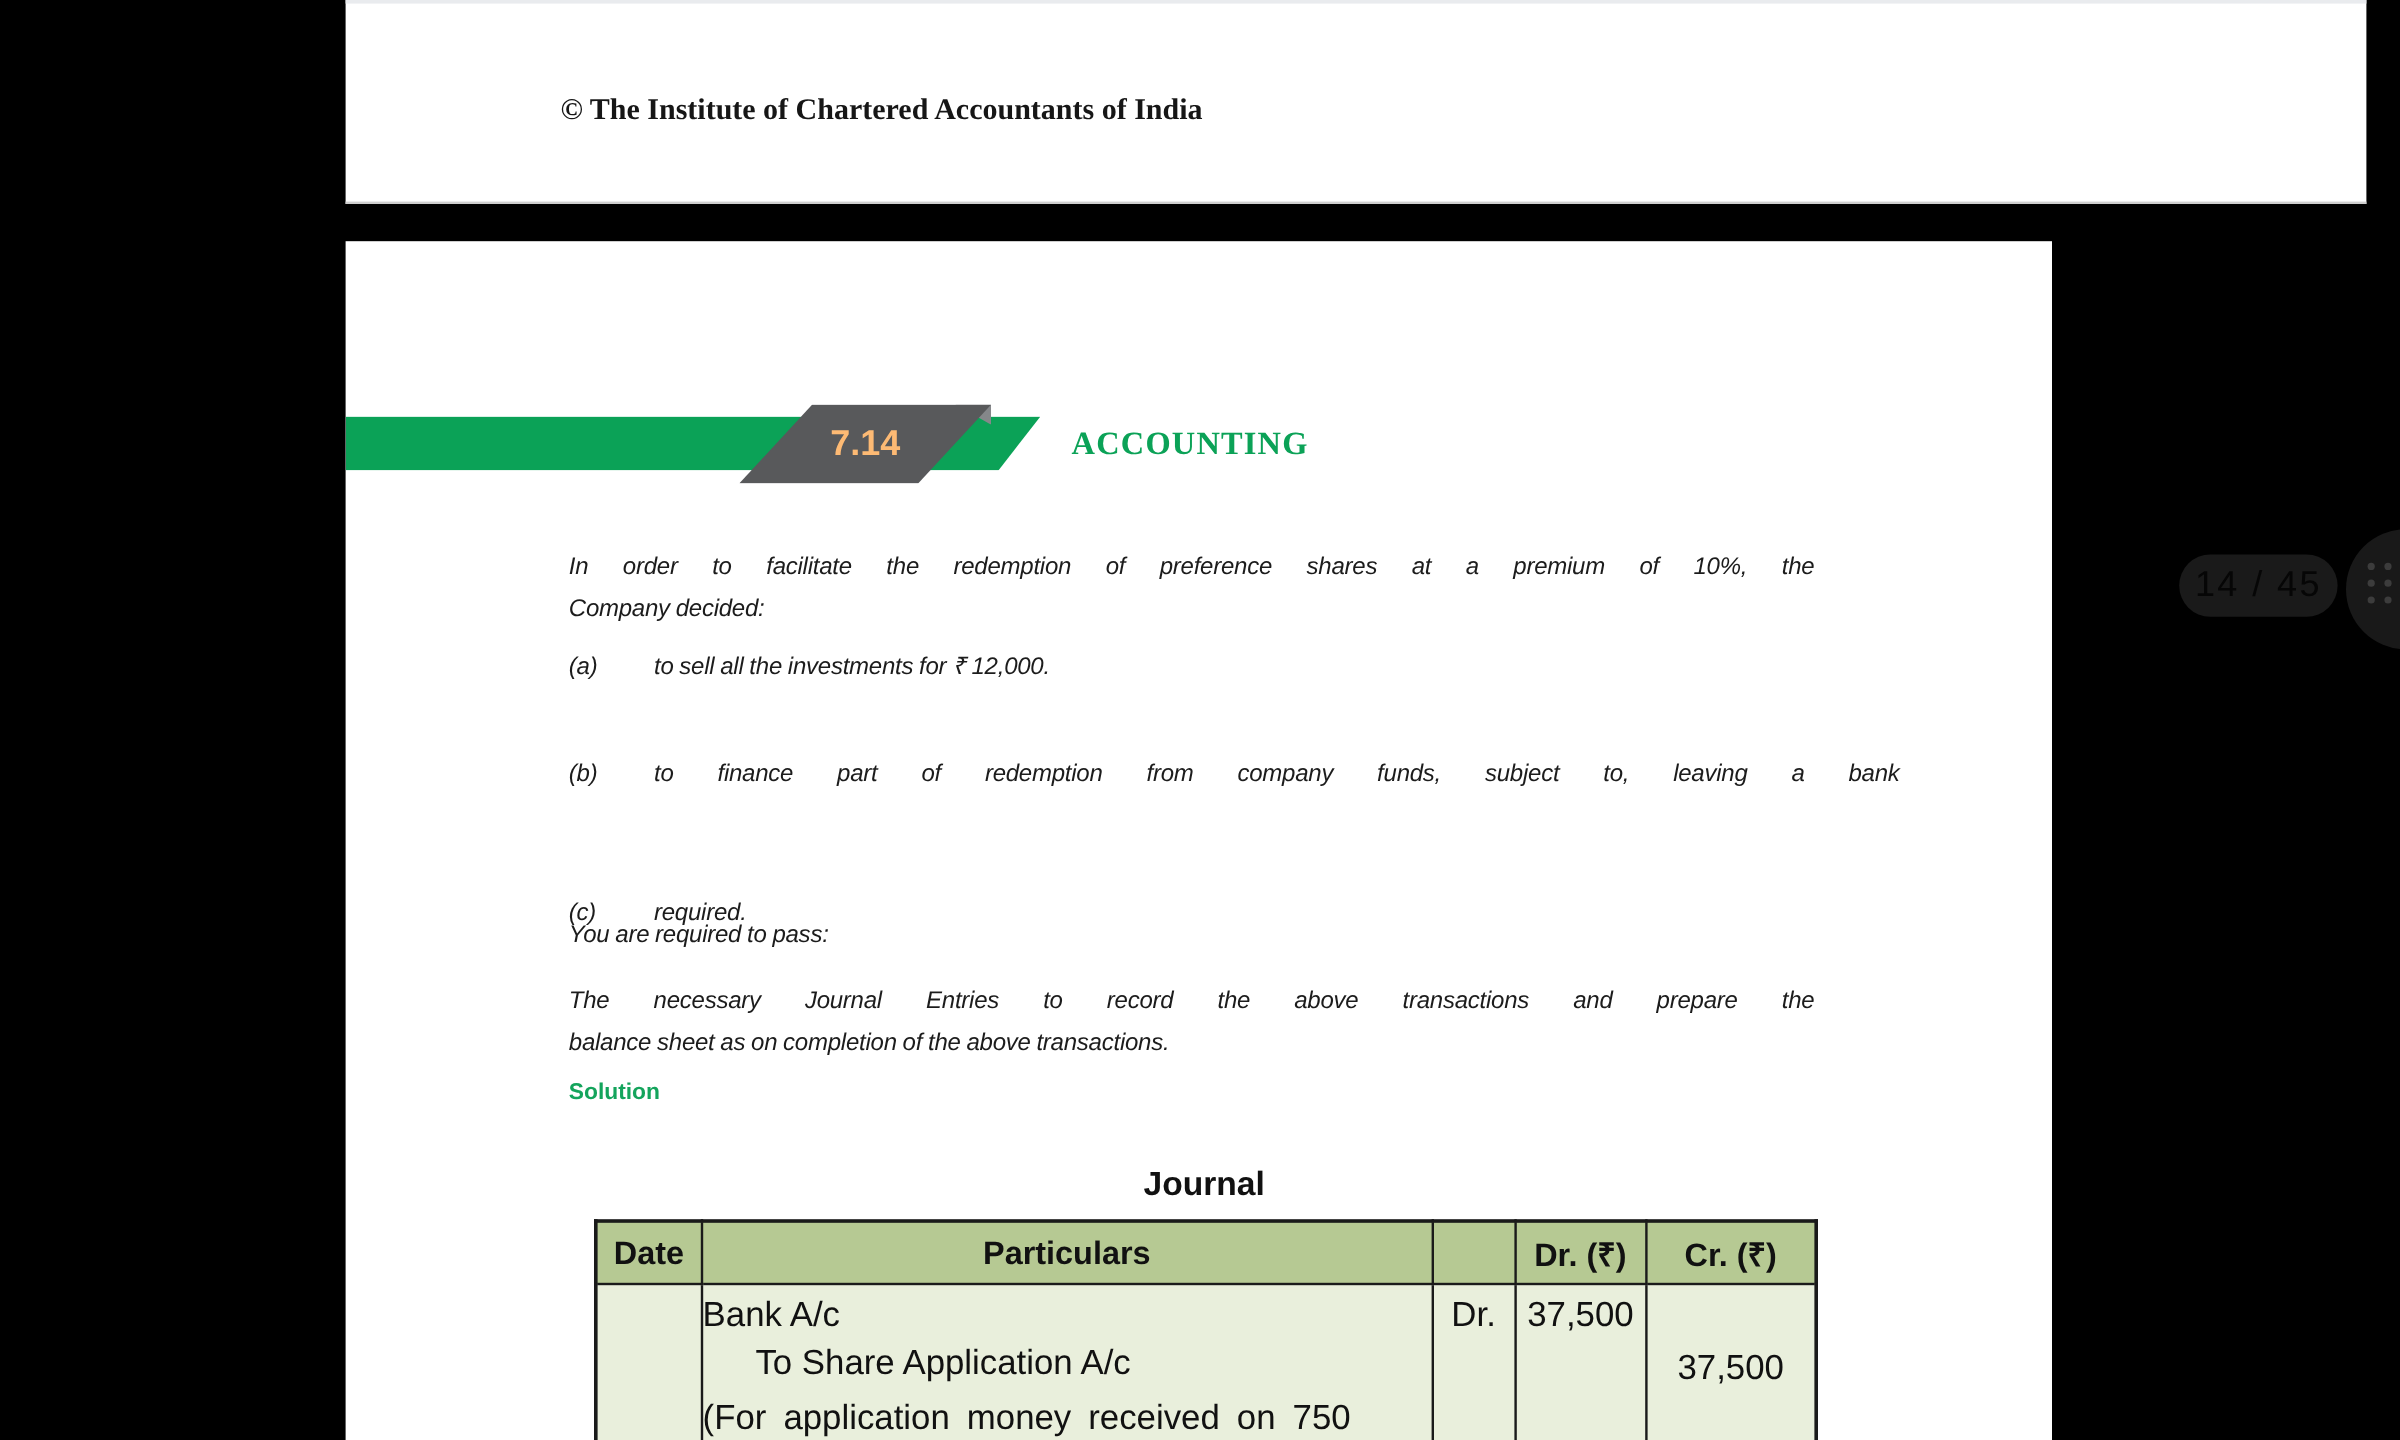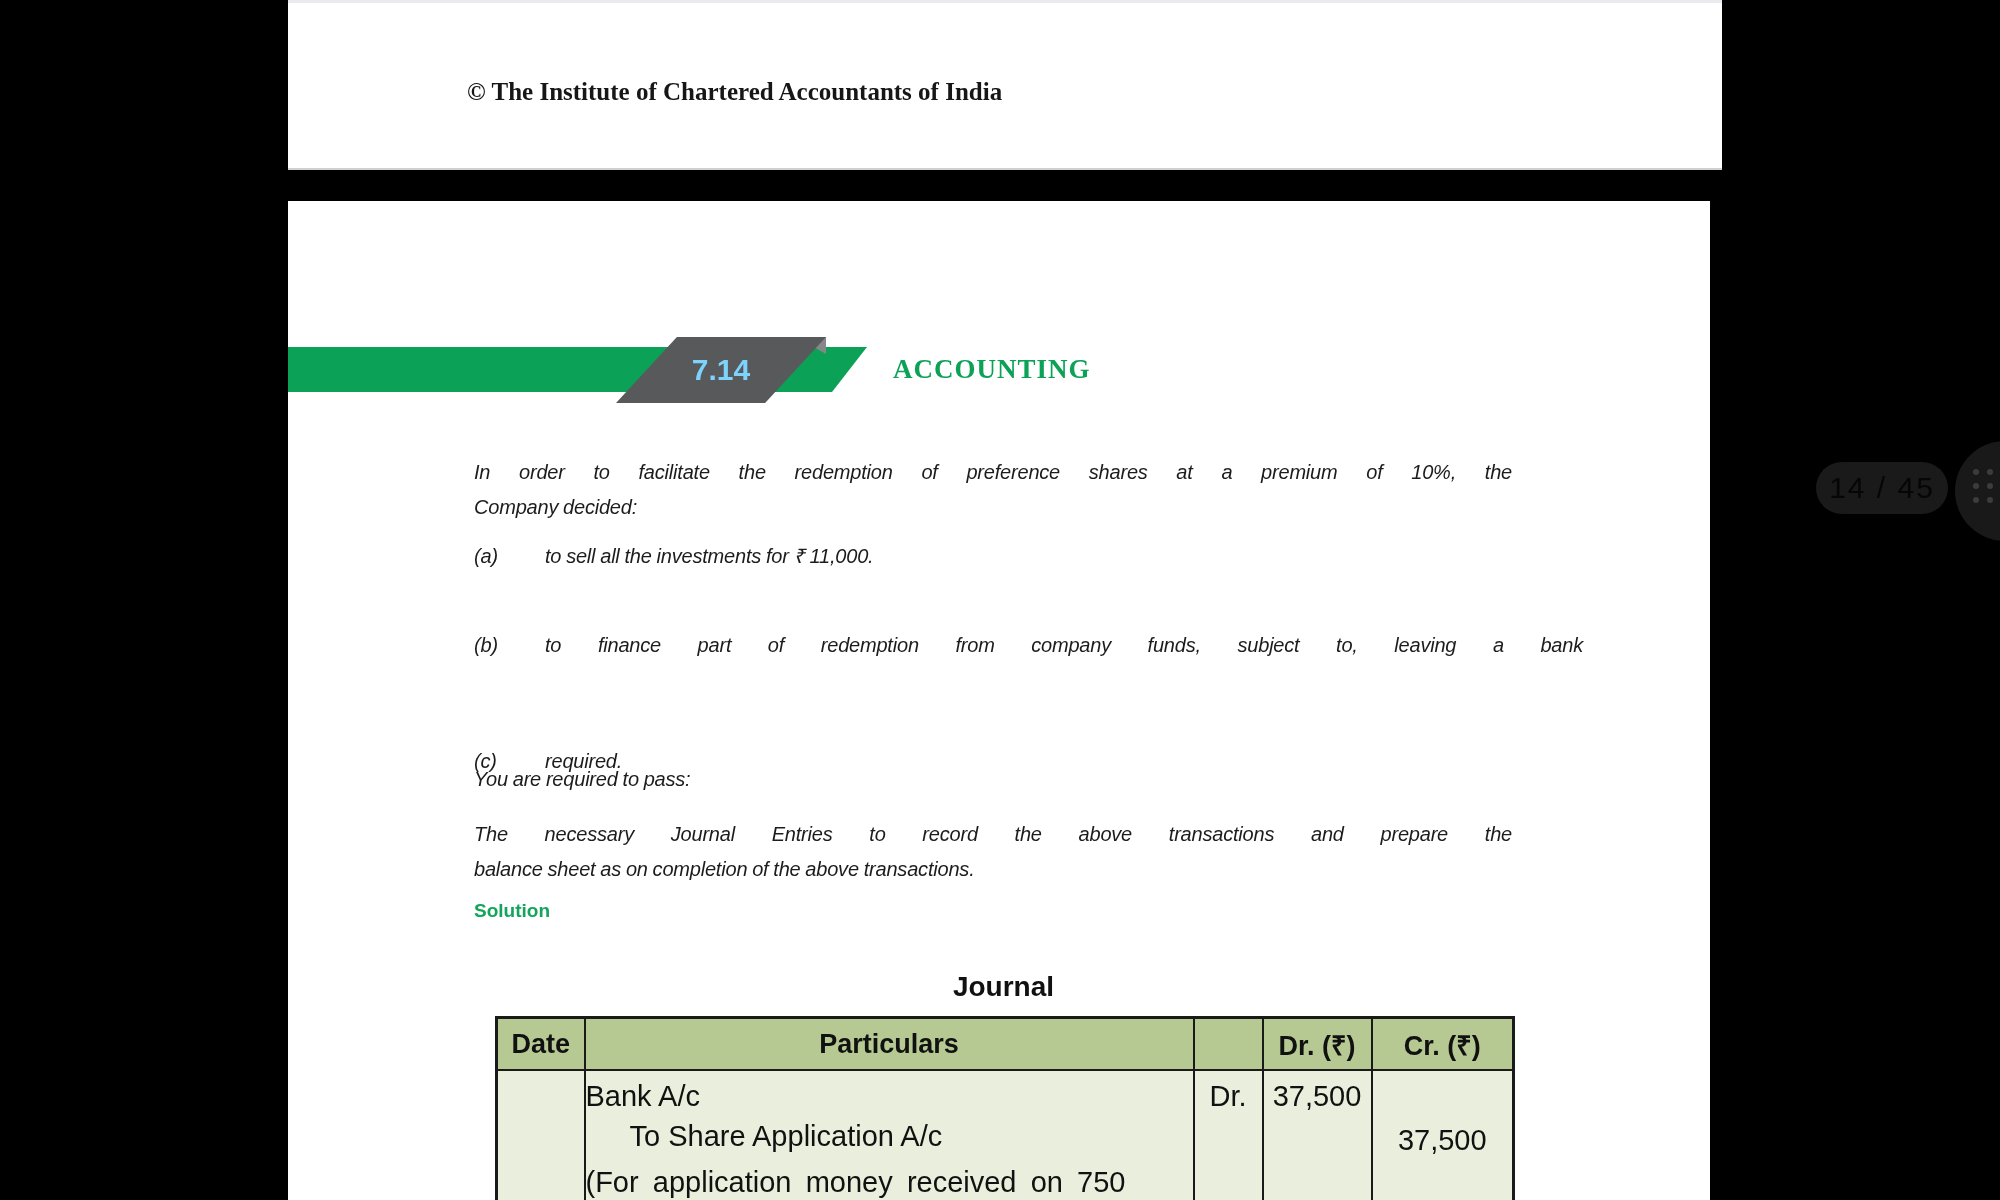--- a/index.html
+++ b/index.html
@@ -2,21 +2,21 @@
 <html><head>
 <meta charset="utf-8">
 <style>
   html,body{margin:0;padding:0;}
   body{
     width:2000px;height:1200px;background:#000;position:relative;
     overflow:hidden;font-family:"Liberation Sans",sans-serif;
   }
   
   .top-band{
-    position:absolute;left:288px;top:0;width:1434px;height:170px;
+    position:absolute;left:288px;top:0;width:1684px;height:170px;
     background:#ffffff;border-top:3px solid #e9ebee;border-bottom:2px solid #cfcfcf;
     box-sizing:border-box;
   }
   .copyright{
     position:absolute;left:179px;top:75px;
     font-family:"Liberation Serif",serif;font-weight:bold;font-size:25px;color:#161616;
     white-space:nowrap;
   }
   
   .page{
@@ -28,21 +28,21 @@
     position:absolute;left:0;top:146px;width:579px;height:45px;background:#0ba257;
     clip-path:polygon(0 0,100% 0,calc(100% - 35px) 100%,0 100%);z-index:1;
   }
   .gray-wedge{
     position:absolute;left:508px;top:136px;width:30px;height:17px;background:#85878a;
     clip-path:polygon(0 0,100% 0,100% 100%);z-index:2;
   }
   .dark-chip{
     position:absolute;left:328px;top:136px;width:210px;height:66px;background:#58595b;
     clip-path:polygon(29% 0,100% 0,71% 100%,0 100%);z-index:3;
-    color:#7dd3fc;font-weight:bold;font-size:30px;text-align:center;line-height:66px;
+    color:#fdba74;font-weight:bold;font-size:30px;text-align:center;line-height:66px;
   }
   .banner-title{
     position:absolute;left:605px;top:146px;height:45px;line-height:45px;
     color:#0ba257;font-weight:bold;font-size:27px;letter-spacing:1px;z-index:3;
     white-space:nowrap;
     font-family:Liberation Serif, serif;
   }
   
   .doc{position:absolute;left:186px;width:1038px;
     font-style:italic;font-size:20px;line-height:35px;color:#1c1c1c;
@@ -120,21 +120,21 @@
   <div class="dark-chip">7.14</div>
   <div class="banner-title">ACCOUNTING</div>
 
   <div class="doc intro">
     <div class="just">In order to facilitate the redemption of preference shares at a premium of 10%, the</div>
     <div>Company decided:</div>
   </div>
 
   <div class="doc li item-a">
     <span class="lab">(a)</span>
-    <div>to sell all the investments for ₹ 11,000.</div>
+    <div>to sell all the investments for ₹ 12,000.</div>
   </div>
 
   <div class="doc li item-b">
     <span class="lab">(b)</span>
     <div class="just">to finance part of redemption from company funds, subject to, leaving a bank</div>
   </div>
 
   <div class="doc li item-c">
     <span class="lab">(c)</span>
     <div>required.</div>

